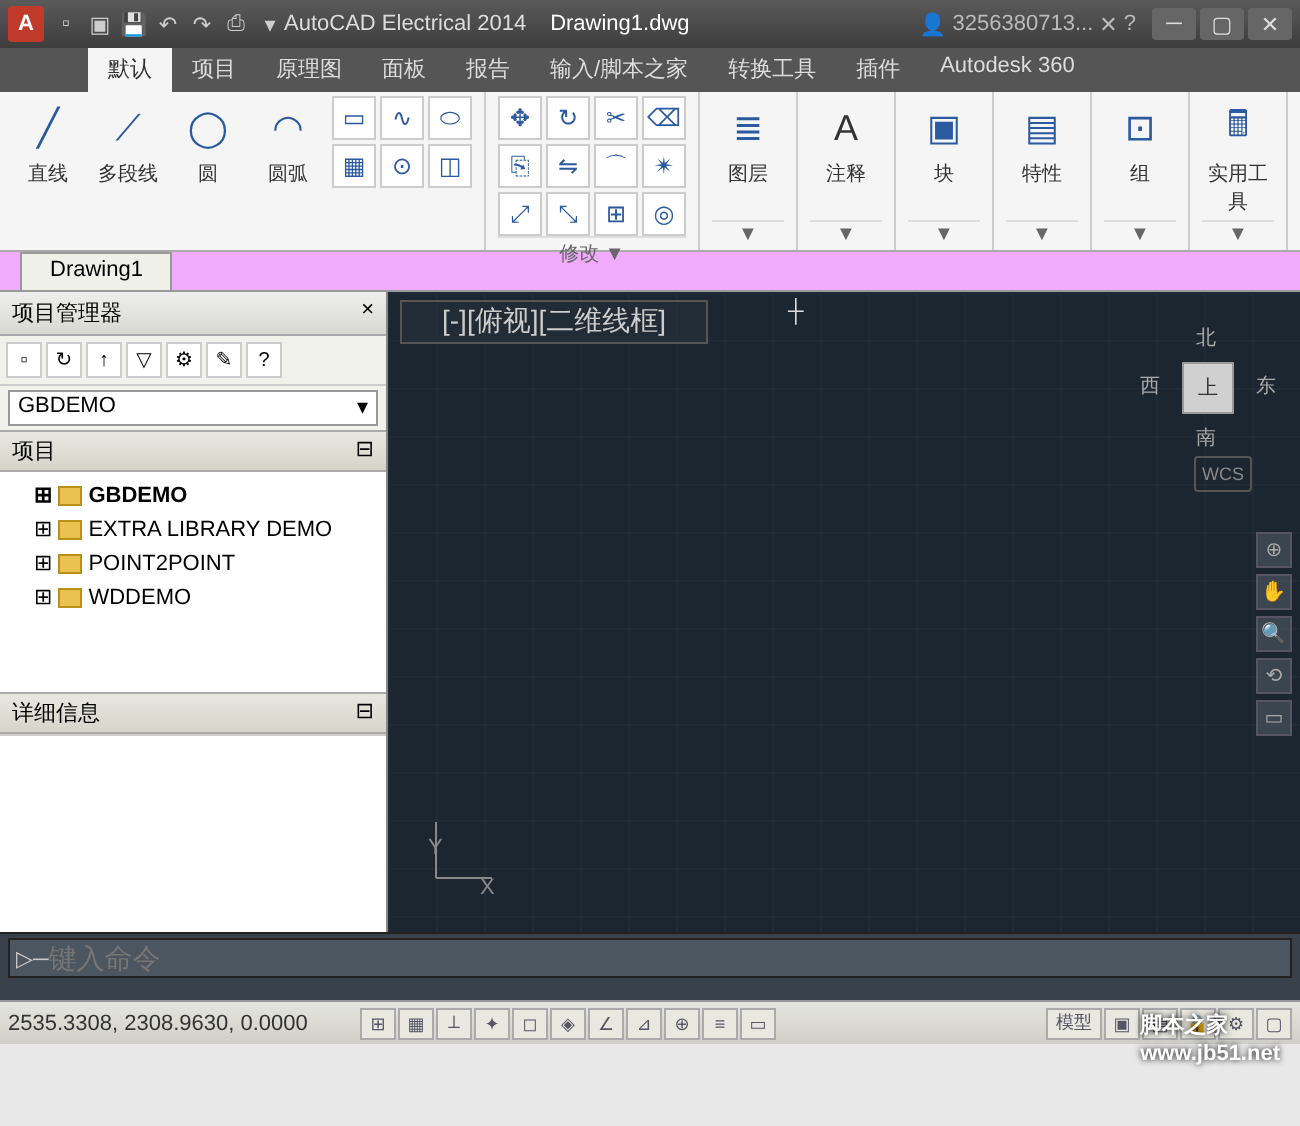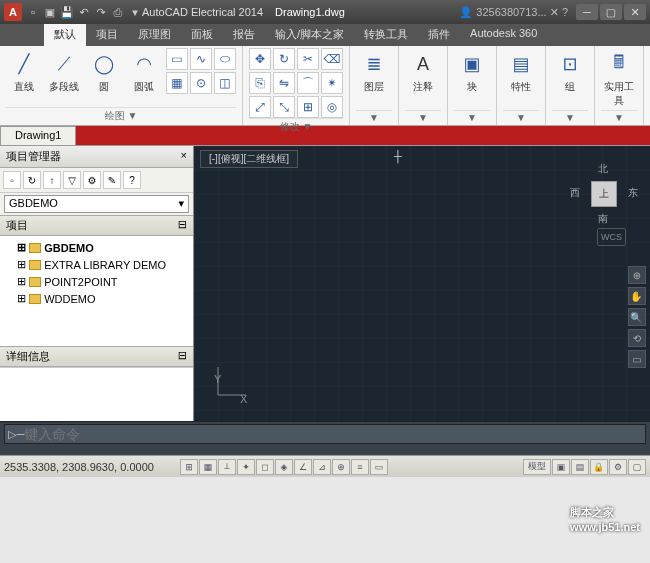--- a/index.html
+++ b/index.html
@@ -19,36 +19,36 @@
 .ribbon-tabs .tab.active{background:#f5f5f5;color:#333}
 .ribbon{height:80px;background:#f5f5f5;border-bottom:1px solid #aaa;display:flex}
 .panel{border-right:1px solid #ccc;padding:2px 6px;display:flex;flex-direction:column}
 .panel-body{flex:1;display:flex;gap:4px;align-items:flex-start}
 .panel-title{text-align:center;color:#666;font-size:10px;border-top:1px solid #ddd;padding-top:1px}
 .bigbtn{display:flex;flex-direction:column;align-items:center;width:36px;cursor:pointer;padding:2px}
 .bigbtn .ico{width:28px;height:28px;display:flex;align-items:center;justify-content:center;font-size:18px;color:#2c5aa0}
 .bigbtn .lbl{font-size:10px;color:#333;text-align:center;margin-top:2px}
 .smallgrid{display:grid;grid-template-columns:repeat(3,22px);gap:2px}
 .smallbtn{width:22px;height:22px;border:1px solid #ccc;background:#fff;display:flex;align-items:center;justify-content:center;cursor:pointer;color:#2c5aa0;font-size:12px}
-.doctab-area{height:20px;background:#b91c1c;display:flex;border-bottom:1px solid #999}
+.doctab-area{height:20px;background:#f0abfc;display:flex;padding-left:10px;border-bottom:1px solid #999}
 .doctab{background:#f0f0ea;padding:2px 14px;border:1px solid #999;border-bottom:none;font-size:11px;cursor:pointer}
-.workarea{display:flex;height:275px}
+.workarea{display:flex;height:320px}
 .pm{width:194px;background:#f2f2ec;border-right:1px solid #888;display:flex;flex-direction:column}
 .pm-title{background:linear-gradient(#eee,#d8d8d2);padding:3px 6px;border-bottom:1px solid #aaa;display:flex;justify-content:space-between;font-size:11px}
 .pm-toolbar{padding:3px;display:flex;gap:2px;border-bottom:1px solid #ccc}
 .pm-toolbar span{width:18px;height:18px;border:1px solid #ccc;background:#fff;display:flex;align-items:center;justify-content:center;cursor:pointer;font-size:10px}
 .pm-combo{margin:2px 4px;height:18px;border:1px solid #999;background:#fff;padding:1px 4px;font-size:11px}
 .pm-sect{background:linear-gradient(#e8e8e0,#d5d5cb);padding:2px 6px;border-top:1px solid #aaa;border-bottom:1px solid #aaa;font-size:11px;display:flex;justify-content:space-between}
 .pm-tree{flex:0 0 110px;background:#fff;margin:0;overflow:auto;padding:3px}
 .pm-tree .node{padding:2px 2px 2px 14px;font-size:11px;cursor:pointer;display:flex;align-items:center;gap:3px}
 .pm-tree .node.bold{font-weight:bold}
 .pm-tree .fico{width:12px;height:10px;background:#eac24f;border:1px solid #b8901a;display:inline-block}
 .pm-detail{flex:1;background:#fff;border-top:1px solid #ccc}
 .canvas{flex:1;background:#1b2631;position:relative}
-.viewlabel{position:absolute;top:4px;left:6px;color:#ccc;font-size:10px;background:rgba(40,50,60,.5);padding:1px 8px;border:1px solid #555}
+.viewlabel{position:absolute;top:4px;left:6px;color:#ccc;font-size:14px;background:rgba(40,50,60,.5);padding:1px 20px;border:1px solid #555}
 .viewcube{position:absolute;top:20px;right:18px;width:56px;height:56px;display:flex;align-items:center;justify-content:center}
 .viewcube .cube{width:26px;height:26px;background:#d0d0d0;border:1px solid #999;display:flex;align-items:center;justify-content:center;font-size:10px;color:#333}
 .viewcube .dir{position:absolute;color:#aaa;font-size:10px}
 .wcs{position:absolute;top:82px;right:24px;color:#888;font-size:9px;border:1px solid #555;padding:3px 3px;border-radius:2px}
 .navbar{position:absolute;right:2px;top:120px;width:20px;display:flex;flex-direction:column;gap:3px}
 .navbar span{width:18px;height:18px;background:rgba(80,90,100,.6);border:1px solid #556;display:flex;align-items:center;justify-content:center;color:#aaa;cursor:pointer;font-size:10px}
 .ucs{position:absolute;bottom:18px;left:18px;color:#888;font-size:10px}
 .ucs .y{position:absolute;bottom:18px;left:2px}
 .ucs .x{position:absolute;bottom:-2px;left:28px}
 .ucs svg{stroke:#888;fill:none}
@@ -127,21 +127,20 @@
         </div>
       <div class="smallgrid">
         <div class="smallbtn">▭</div>
         <div class="smallbtn">∿</div>
         <div class="smallbtn">⬭</div>
         <div class="smallbtn">▦</div>
         <div class="smallbtn">⊙</div>
         <div class="smallbtn">◫</div>
       </div>
     </div>
-    <div class="panel-title">绘图 ▼</div>
   </div>
   <div class="panel">
     <div class="panel-body">
       <div class="smallgrid" style="grid-template-columns:repeat(4,22px)">
         <div class="smallbtn">✥</div>
         <div class="smallbtn">↻</div>
         <div class="smallbtn">✂</div>
         <div class="smallbtn">⌫</div>
         <div class="smallbtn">⎘</div>
         <div class="smallbtn">⇋</div>

